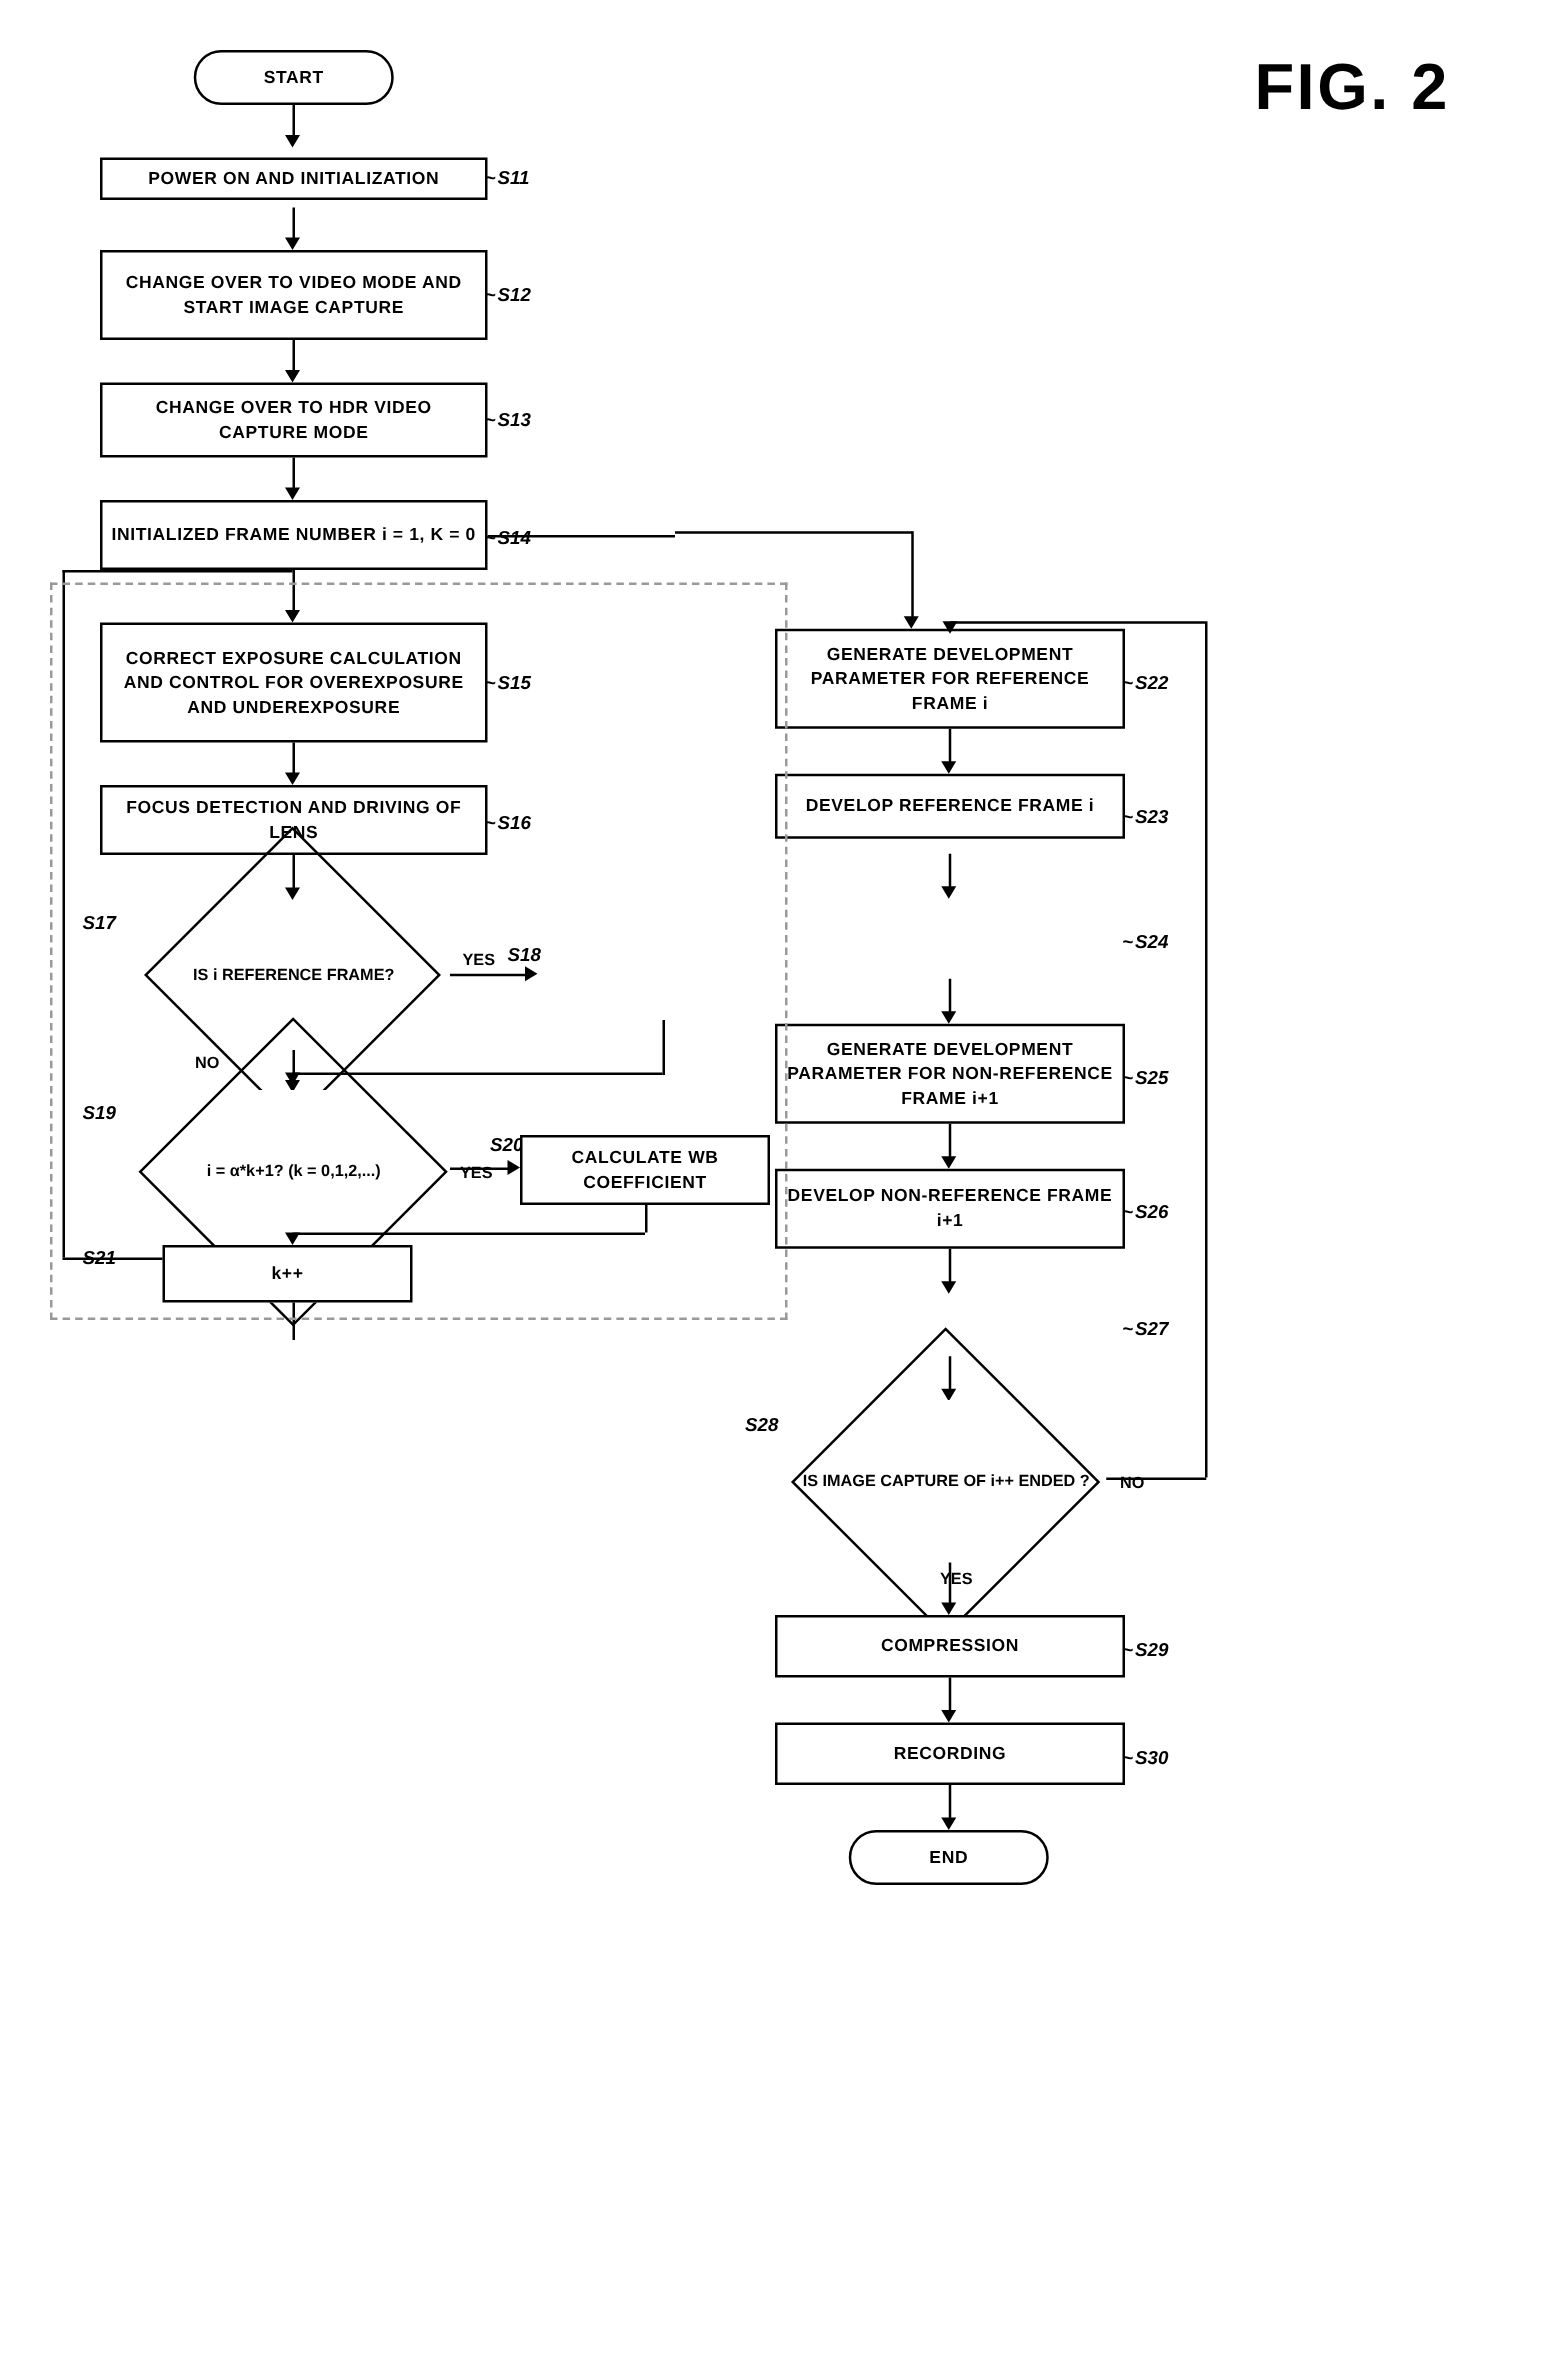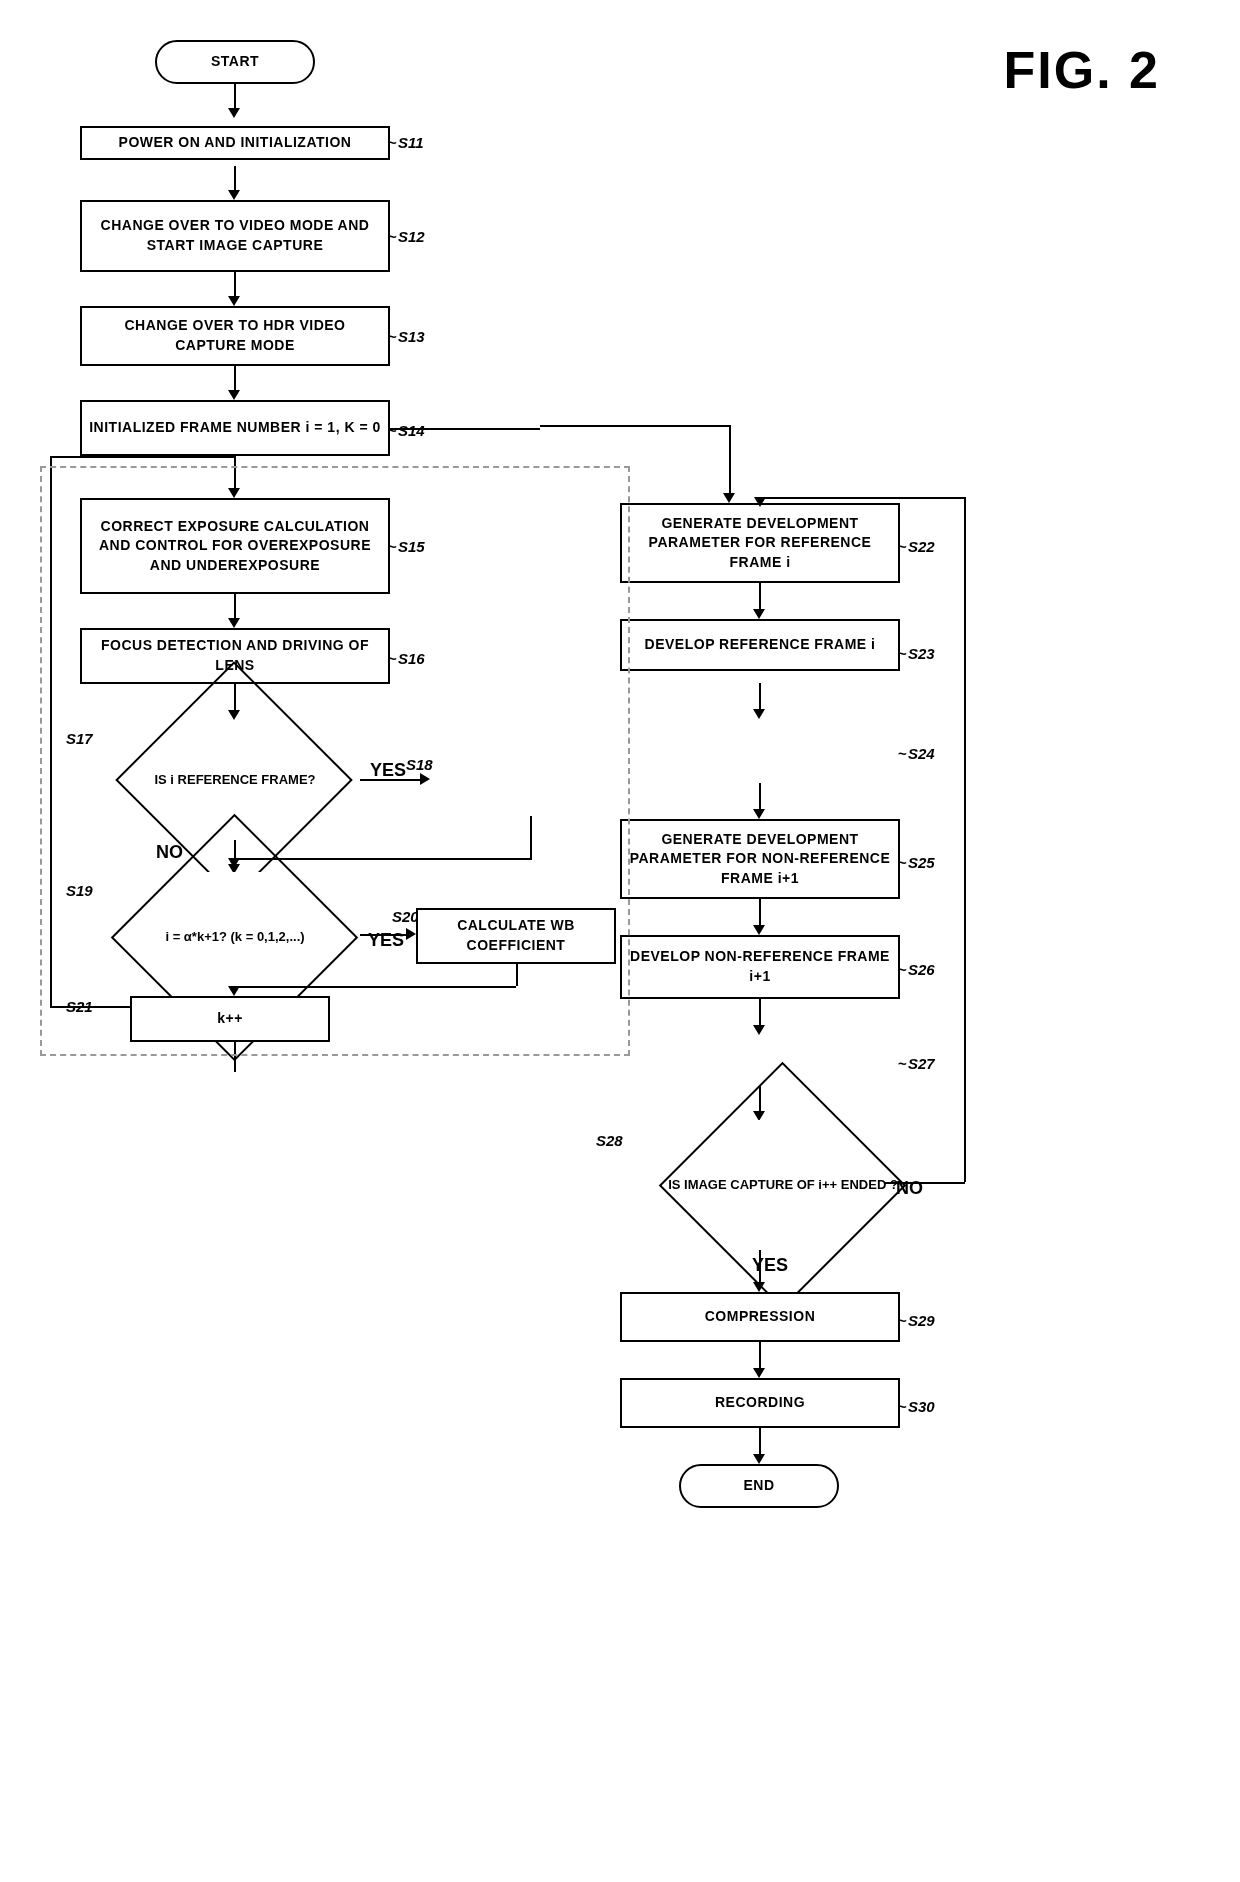--- a/index.html
+++ b/index.html
@@ -96,21 +96,21 @@
     .arrowhead-right {
       position: absolute;
       width: 0;
       height: 0;
       border-top: 6px solid transparent;
       border-bottom: 6px solid transparent;
       border-left: 10px solid #000;
     }
     .yes-no-label {
       position: absolute;
-      font-size: 18px;
+      font-size: 13px;
       font-weight: bold;
     }
   </style>
 </head>
 <body>
 
 <div class="diagram-container">
 
   <div class="fig-label">FIG. 2</div>
 
@@ -325,21 +325,21 @@
   <div class="arrowhead-down" style="left:753px; top:1025px;"></div>
 
   <span style="position:absolute; left:898px; top:1055px; font-size:15px; font-weight:bold;">~</span>
   <div class="step-label" style="left:908px; top:1055px;">
     <span>S27</span>
   </div>
 
   <div class="arrow arrow-v" style="left:759px; top:1085px; height:30px;"></div>
   <div class="arrowhead-down" style="left:753px; top:1111px;"></div>
 
-  <div class="diamond" style="left:658px; top:1120px; width:250px; height:130px;">
+  <div class="diamond" style="left:632px; top:1120px; width:250px; height:130px;">
     <div class="diamond-inner" style="width:175px; height:175px; top:-22px; left:37px;"></div>
     <div class="diamond-text">IS IMAGE CAPTURE OF i++ ENDED ?</div>
   </div>
   <div class="step-label" style="left:596px; top:1132px;">
     <span>S28</span>
   </div>
 
   <div class="yes-no-label" style="left:896px; top:1178px;">
     <span>NO</span>
   </div>

